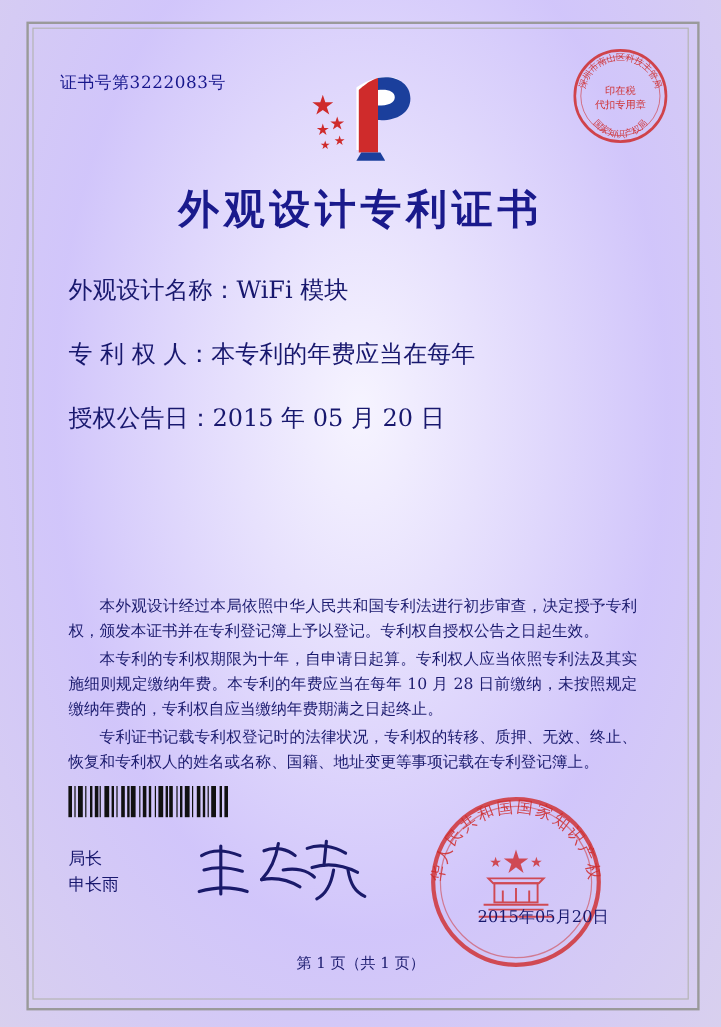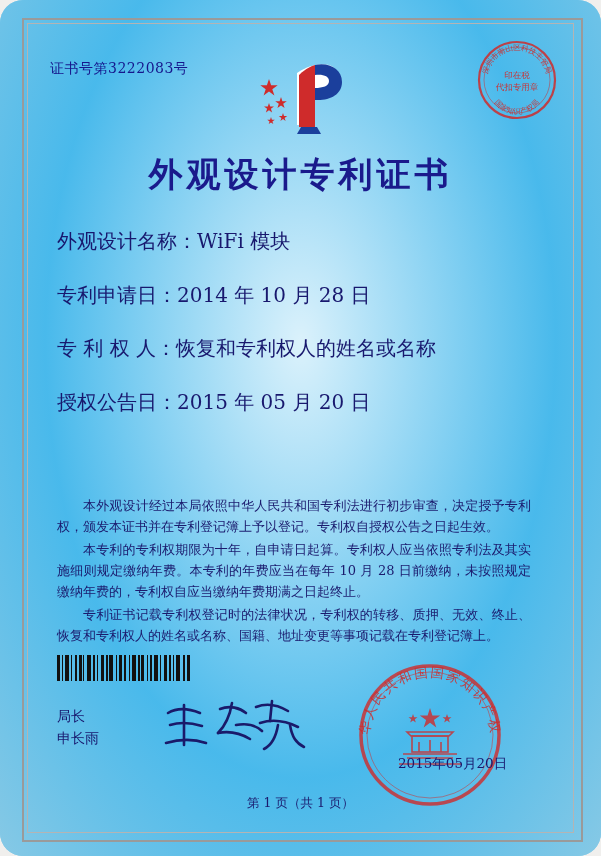--- a/index.html
+++ b/index.html
@@ -7,23 +7,22 @@
     padding: 0;
     background: #f0efed;
   }
   body {
     font-family: "Liberation Serif", serif;
   }
   .page {
     position: relative;
     width: 601px;
     height: 856px;
-    background: #0ea5e9;
+    background: #c4b5fd;
     overflow: hidden;
-    border-radius: 23px;
   }
   
   .paper-tint {
     position: absolute;
     inset: 0;
     background:
       radial-gradient(ellipse at 50% 40%, rgba(255,255,255,0.85) 0%, rgba(248,246,243,0.25) 60%, rgba(233,230,226,0.55) 100%);
     pointer-events: none;
   }
   .border-outer {
@@ -222,24 +221,21 @@
     </svg>
   </div>
 
   <div class="title">外观设计专利证书</div>
 
   <div class="fields">
     <div class="field-row">
       <span class="field-label">外观设计名称：</span><span class="field-value">WiFi 模块</span>
     </div>
     <div class="field-row">
-      <span class="field-label">专利申请日：</span><span class="field-value">2014 年 10 月 28 日</span>
-    </div>
-    <div class="field-row">
-      <span class="field-label">专 利 权 人：</span><span class="field-value">恢复和专利权人的姓名或名称</span>
+      <span class="field-label">专 利 权 人：</span><span class="field-value">本专利的年费应当在每年</span>
     </div>
     <div class="field-row">
       <span class="field-label">授权公告日：</span><span class="field-value">2015 年 05 月 20 日</span>
     </div>
   </div>
 
   <div class="body-text">
     <p>本外观设计经过本局依照中华人民共和国专利法进行初步审查，决定授予专利权，颁发本证书并在专利登记簿上予以登记。专利权自授权公告之日起生效。</p>
     <p>本专利的专利权期限为十年，自申请日起算。专利权人应当依照专利法及其实施细则规定缴纳年费。本专利的年费应当在每年 10 月 28 日前缴纳，未按照规定缴纳年费的，专利权自应当缴纳年费期满之日起终止。</p>
     <p>专利证书记载专利权登记时的法律状况，专利权的转移、质押、无效、终止、恢复和专利权人的姓名或名称、国籍、地址变更等事项记载在专利登记簿上。</p>

